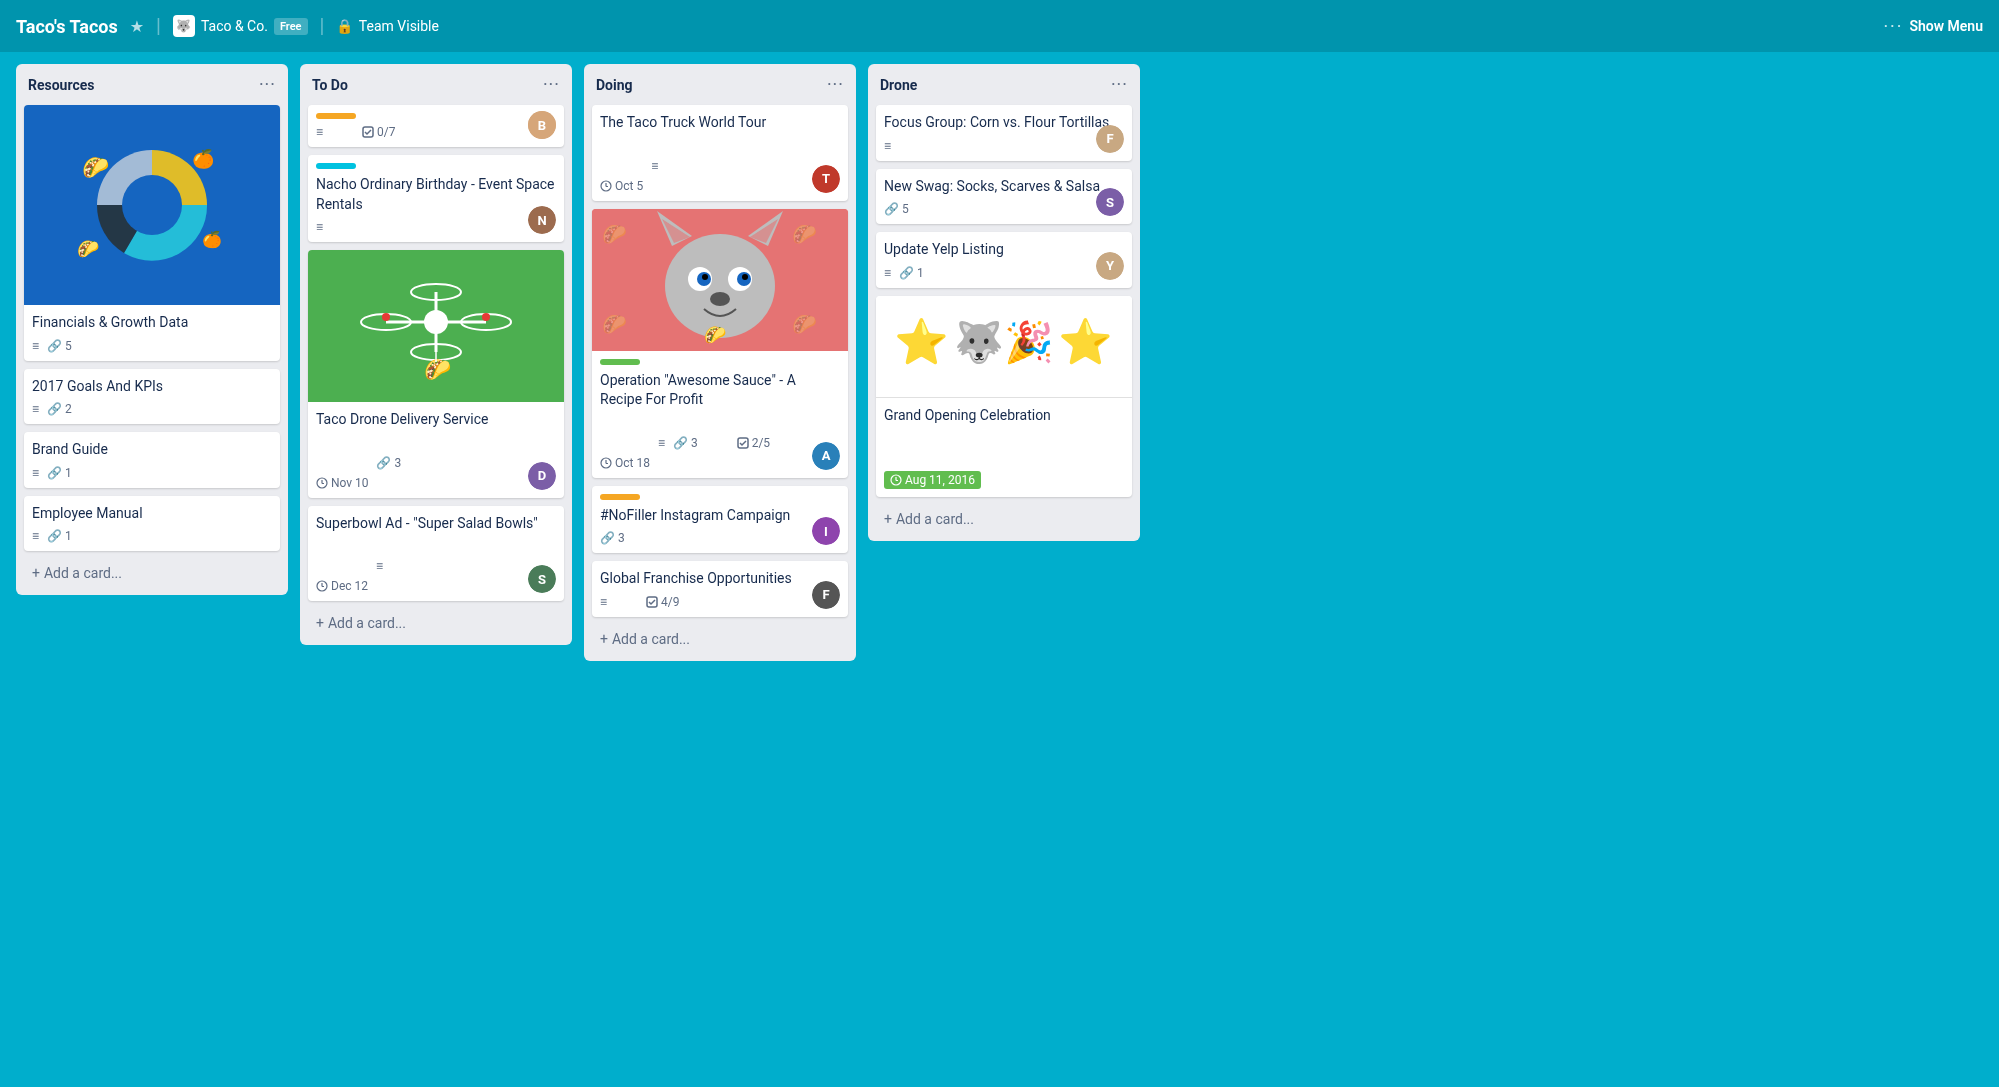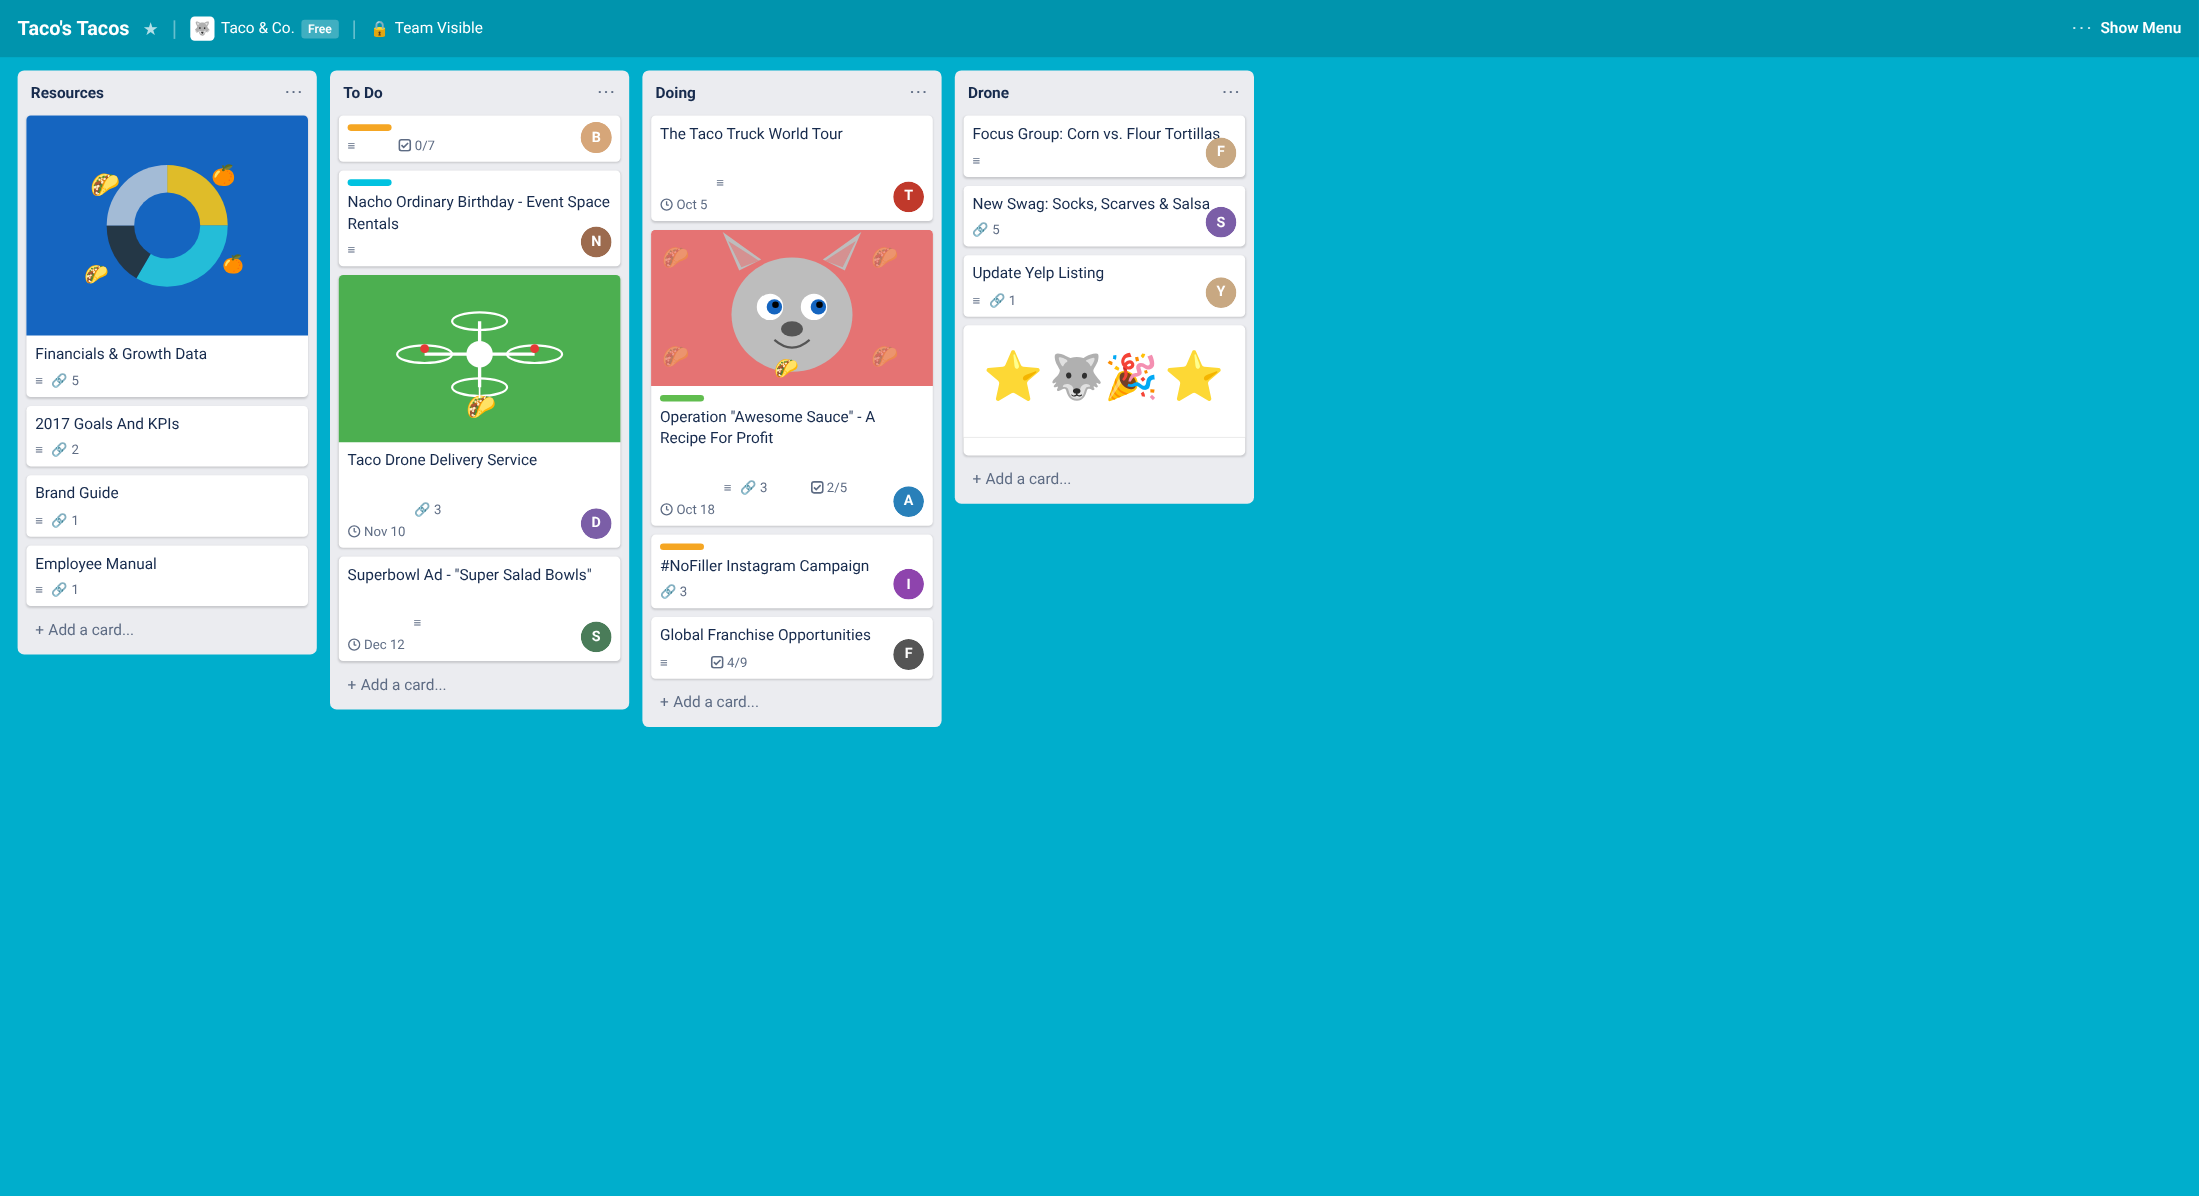--- a/index.html
+++ b/index.html
@@ -613,20 +613,33 @@
         <div class="avatar-img" style="background:#c8a882;">Y</div>
       </div>
     </div>
 
     <div class="card" style="padding:0 0 8px 0; overflow:hidden;">
       <div class="cover-celebration">
         <span style="font-size:44px;">⭐</span>
         <span style="font-size:40px;">🐺🎉</span>
         <span style="font-size:44px;">⭐</span>
       </div>
+      <div style="padding: 0 8px;">
+        <div class="card-title">Grand Opening Celebration</div>
+        <div class="card-meta">
+          <span class="date-badge green">
+            <svg width="12" height="12" viewBox="0 0 12 12">
+                <circle cx="6" cy="6" r="5" fill="none" stroke="white" stroke-width="1.2"></circle>
+                <line x1="6" y1="3" x2="6" y2="6.5" stroke="white" stroke-width="1.2"></line>
+                <line x1="6" y1="6.5" x2="8" y2="6.5" stroke="white" stroke-width="1.2"></line>
+              </svg>
+            <span>Aug 11, 2016</span>
+          </span>
+        </div>
+      </div>
     </div>
 
     <div class="add-card">
       <span>+</span>
       <span>Add a card...</span>
     </div>
   </div>
 
 </div>
 

